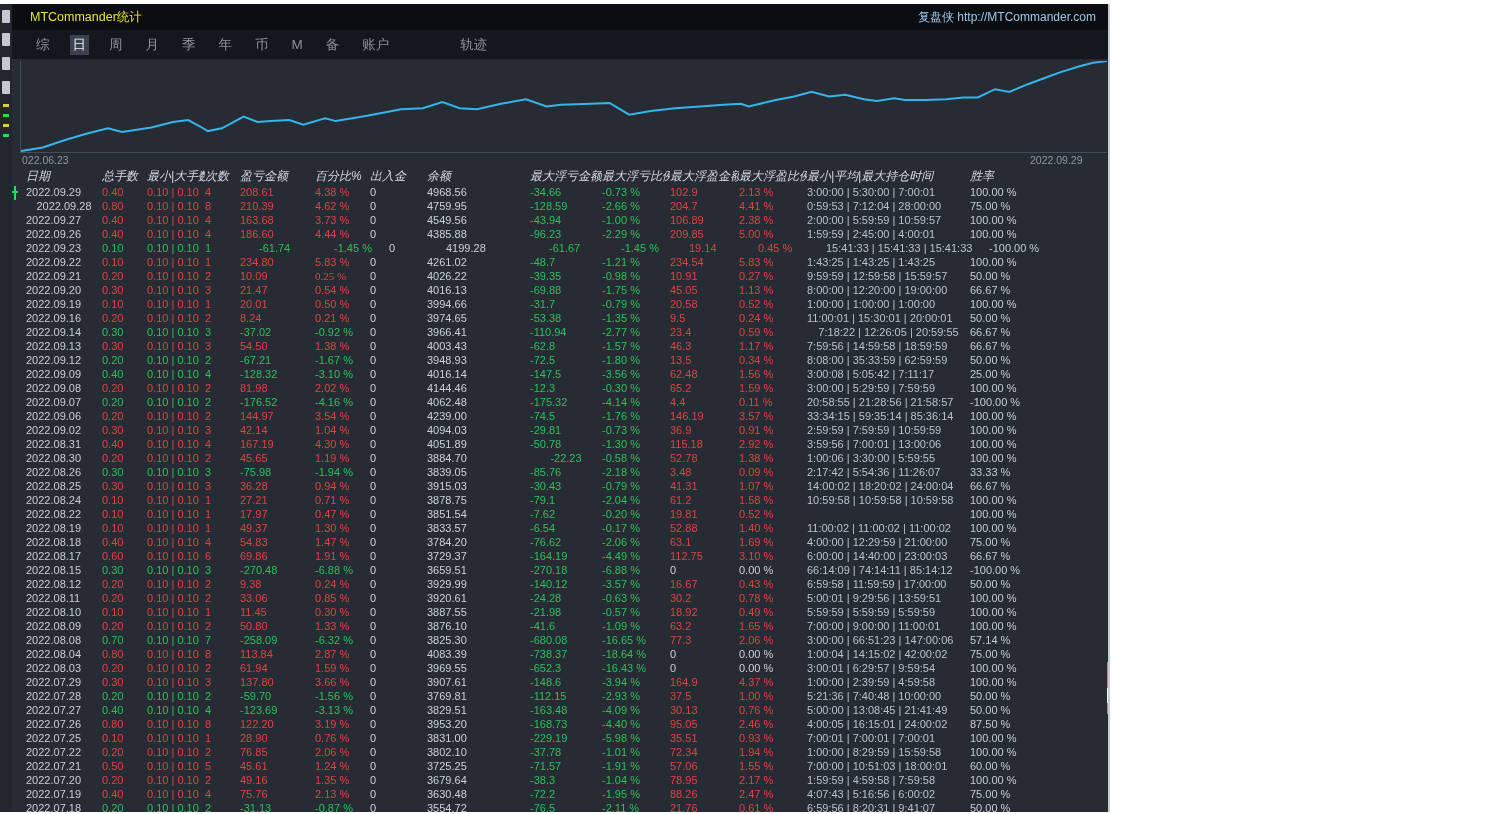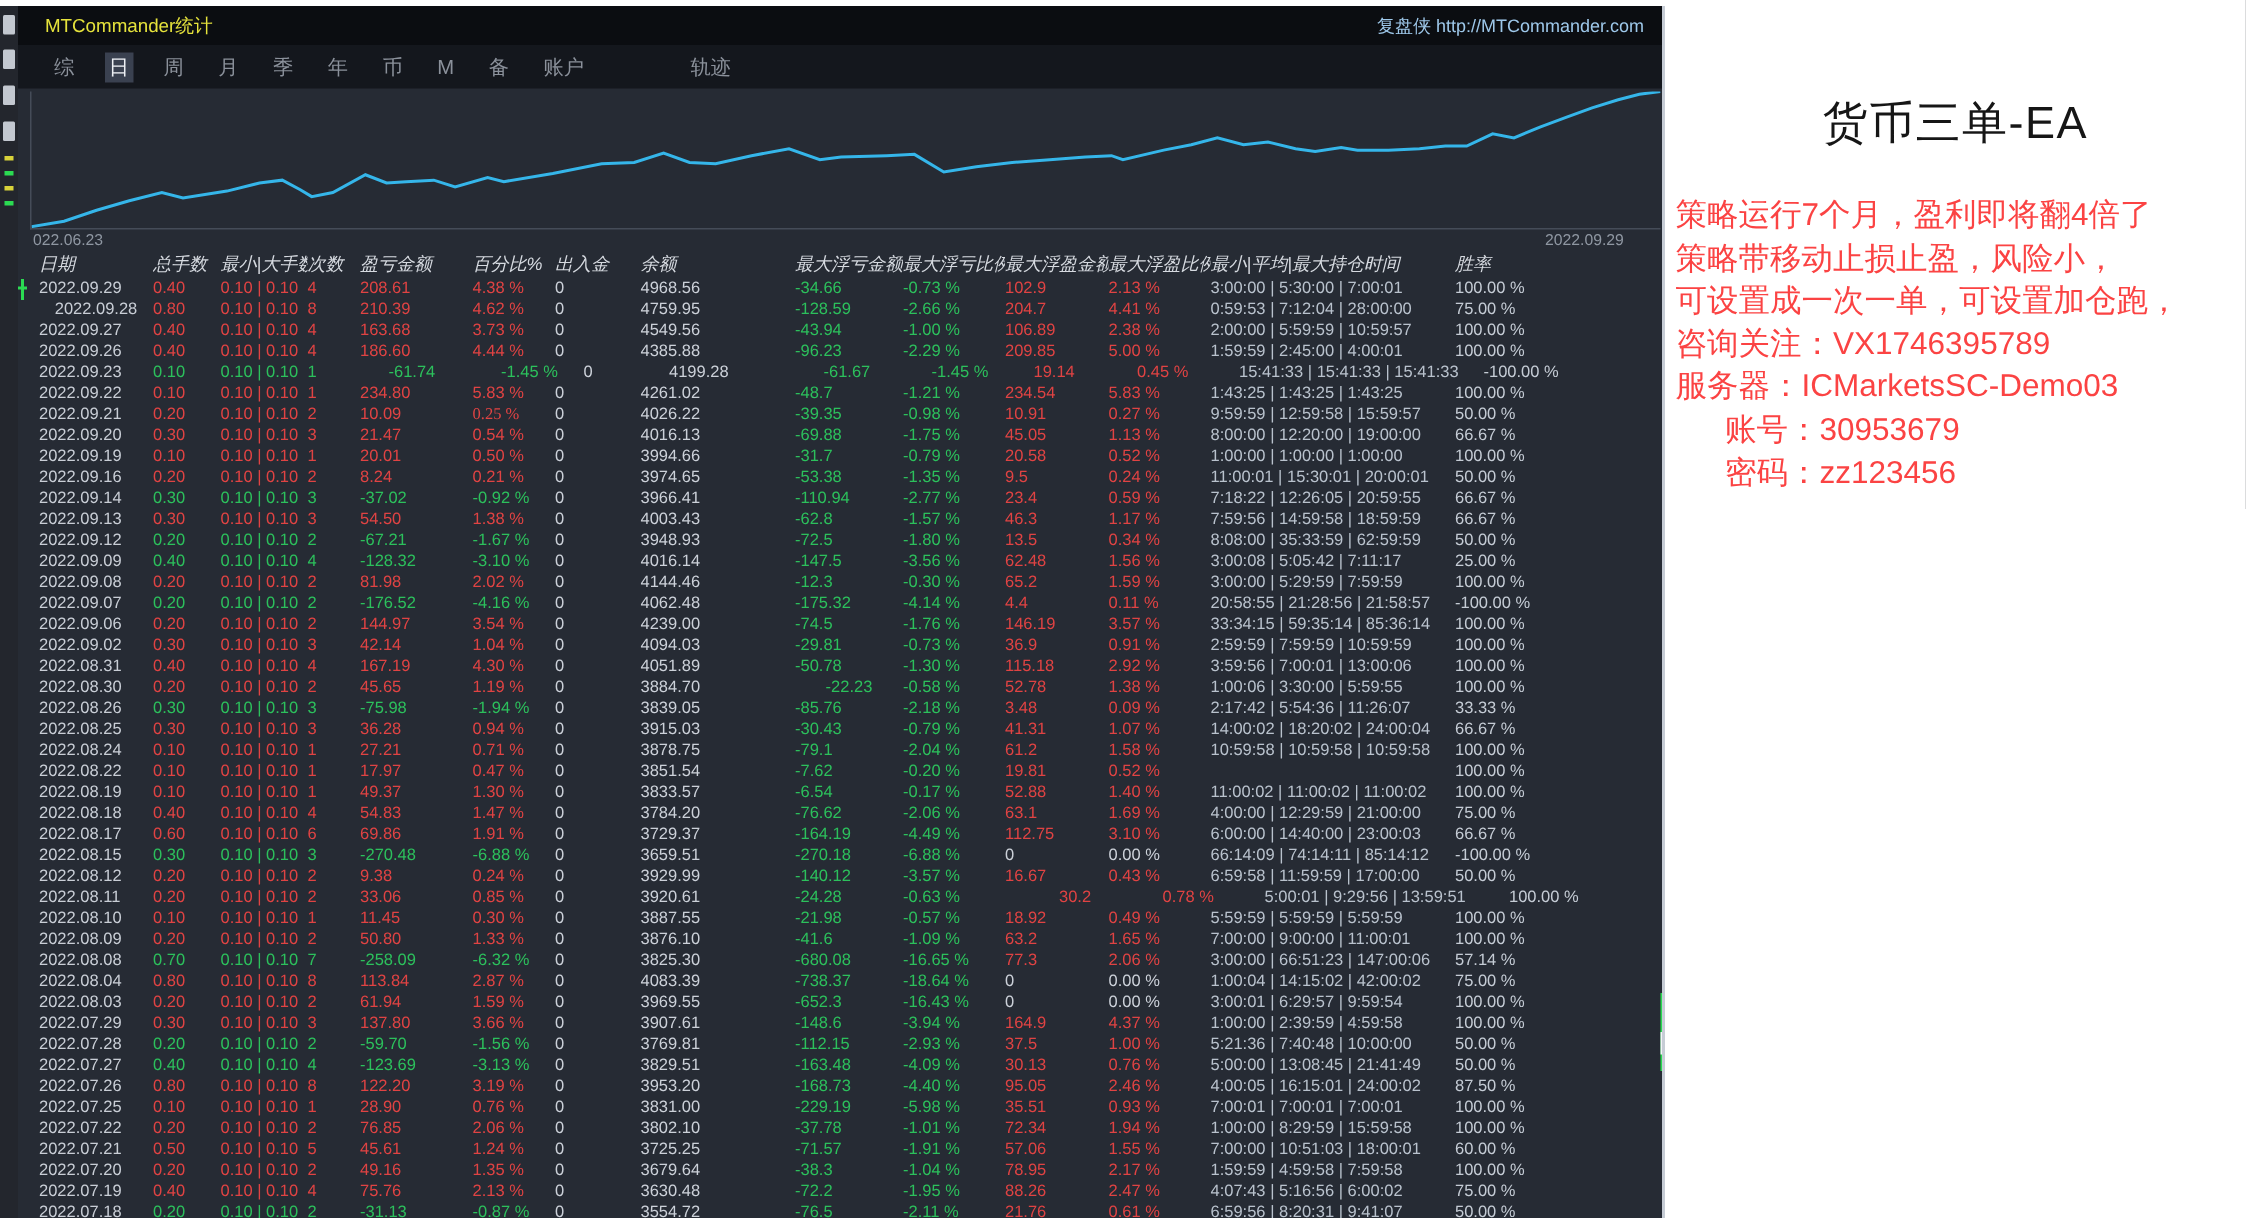--- a/index.html
+++ b/index.html
@@ -281,21 +281,21 @@
           <span class="green" style="width: 58px;">0.10 | 0.10</span>
           <span class="green" style="width: 35px;">3</span>
           <span class="green" style="width: 75px;">-37.02</span>
           <span class="green" style="width: 55px;">-0.92 %</span>
           <span class="neu" style="width: 57px;">0</span>
           <span class="neu" style="width: 103px;">3966.41</span>
           <span class="green" style="width: 72px;">-110.94</span>
           <span class="green" style="width: 68px;">-2.77 %</span>
           <span class="red" style="width: 69px;">23.4</span>
           <span class="red" style="width: 68px;">0.59 %</span>
-          <span class="time" style="width: 163px;">7:18:22 | 12:26:05 | 20:59:55</span>
+          <span class="time" style="width: 163px; text-align: center;">7:18:22 | 12:26:05 | 20:59:55</span>
           <span class="win" style="width: 138px;">66.67 %</span>
         </div>
         <div class="trow">
           <span class="date" style="width: 76px;">2022.09.13</span>
           <span class="red" style="width: 45px;">0.30</span>
           <span class="red" style="width: 58px;">0.10 | 0.10</span>
           <span class="red" style="width: 35px;">3</span>
           <span class="red" style="width: 75px;">54.50</span>
           <span class="red" style="width: 55px;">1.38 %</span>
           <span class="neu" style="width: 57px;">0</span>
@@ -583,21 +583,21 @@
           <span class="date" style="width: 76px;">2022.08.11</span>
           <span class="red" style="width: 45px;">0.20</span>
           <span class="red" style="width: 58px;">0.10 | 0.10</span>
           <span class="red" style="width: 35px;">2</span>
           <span class="red" style="width: 75px;">33.06</span>
           <span class="red" style="width: 55px;">0.85 %</span>
           <span class="neu" style="width: 57px;">0</span>
           <span class="neu" style="width: 103px;">3920.61</span>
           <span class="green" style="width: 72px;">-24.28</span>
           <span class="green" style="width: 68px;">-0.63 %</span>
-          <span class="red" style="width: 69px; margin-left: 36px;">30.2</span>
+          <span class="red" style="width: 69px;">30.2</span>
           <span class="red" style="width: 68px;">0.78 %</span>
           <span class="time" style="width: 163px;">5:00:01 | 9:29:56 | 13:59:51</span>
           <span class="win" style="width: 138px;">100.00 %</span>
         </div>
         <div class="trow">
           <span class="date" style="width: 76px;">2022.08.10</span>
           <span class="red" style="width: 45px;">0.10</span>
           <span class="red" style="width: 58px;">0.10 | 0.10</span>
           <span class="red" style="width: 35px;">1</span>
           <span class="red" style="width: 75px;">11.45</span>
@@ -835,26 +835,14 @@
           <span class="time" style="width: 163px;">6:59:56 | 8:20:31 | 9:41:07</span>
           <span class="win" style="width: 138px;">50.00 %</span>
         </div>
       </div>
 
     <div class="edge-cross"></div>
     <div class="scroll-green"></div>
     <div class="scroll-white"></div>
   </div>
 
-  <div class="right-panel">
-    <div class="panel-title">货币三单-EA</div>
-    <div class="panel-lines" style="color: rgb(251, 67, 67);">
-        <div>策略运行7个月，盈利即将翻4倍了</div>
-        <div>策略带移动止损止盈，风险小，</div>
-        <div>可设置成一次一单，可设置加仓跑，</div>
-        <div>咨询关注：VX1746395789</div>
-        <div>服务器：ICMarketsSC-Demo03</div>
-        <div class="indent">账号：30953679</div>
-        <div class="indent">密码：zz123456</div>
-      </div>
-  </div>
 
 </div>
 
 </body></html>

